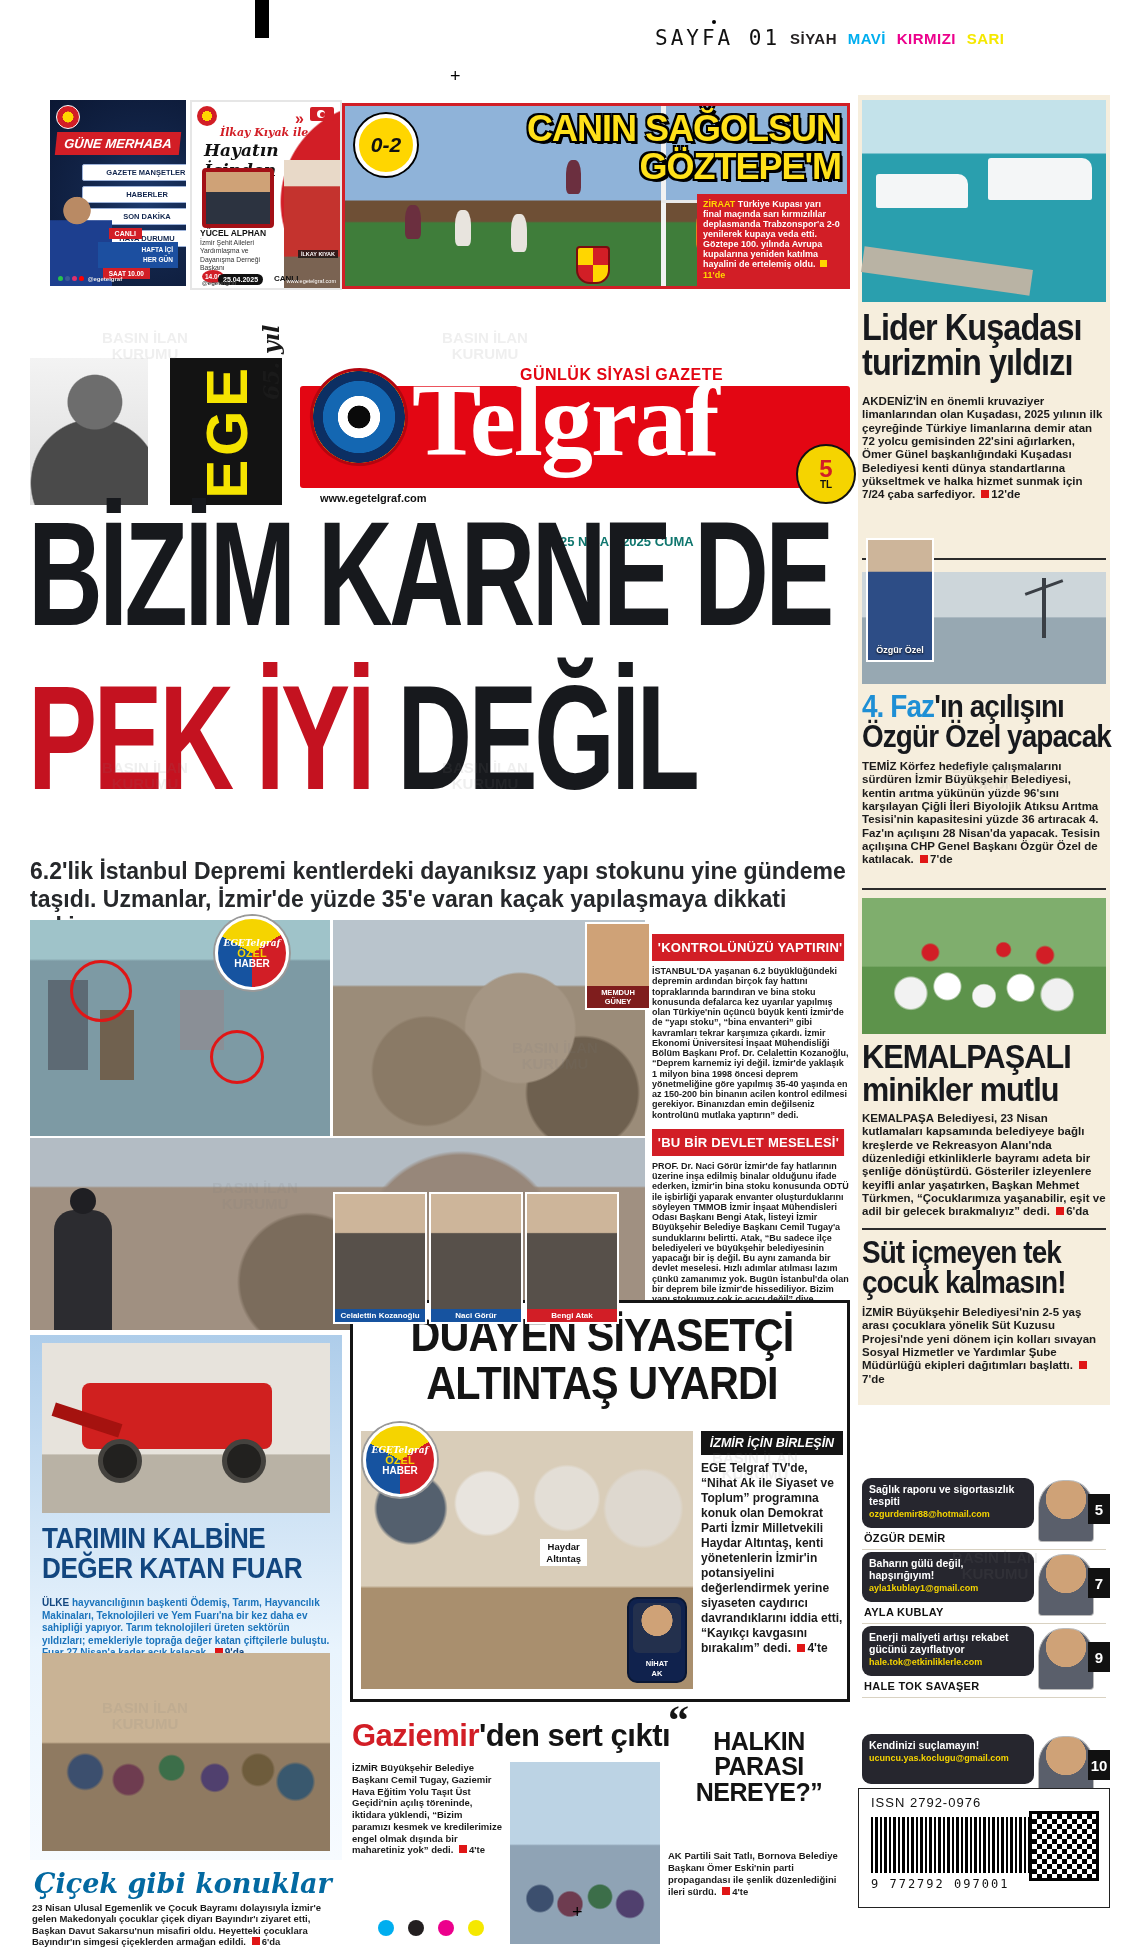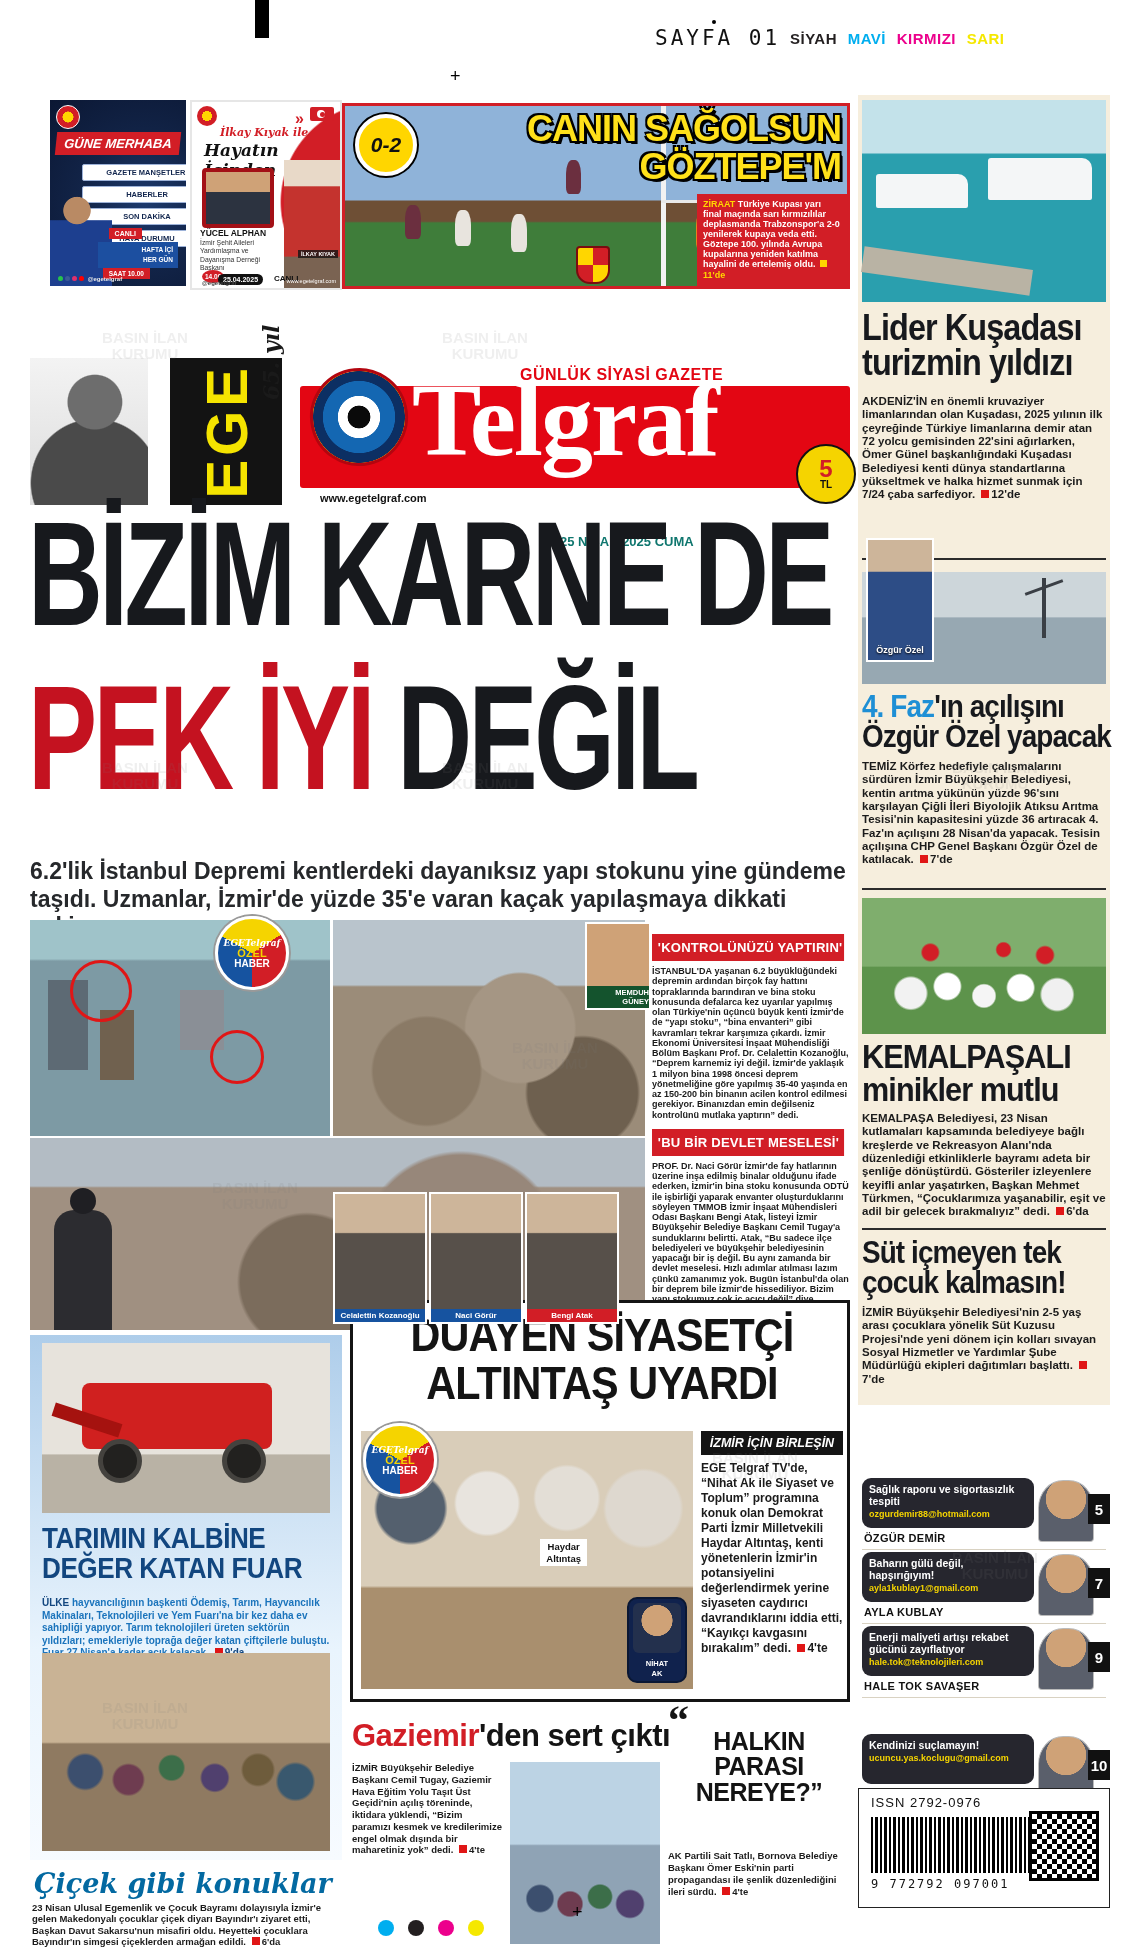--- a/index.html
+++ b/index.html
@@ -135,22 +135,22 @@
       background:linear-gradient(180deg,#2c2c30 0 100%);}
   .onlooker:before{content:"";position:absolute;left:16px;top:-22px;width:26px;height:26px;border-radius:50%;background:#1f1f23;}
   .ozelbadge{width:68px;height:68px;border-radius:50%;background:conic-gradient(from 180deg,#1653a0 0 33%,#f5d400 33% 66%,#d21e26 66% 100%);
       border:3px solid #fff;box-shadow:0 0 0 2px #999;display:flex;flex-direction:column;align-items:center;justify-content:center;
       color:#fff;z-index:5;text-align:center;}
   .ozelbadge .l1{font-family:"DejaVu Serif",serif;font-style:italic;font-size:9px;font-weight:700;}
   .ozelbadge .l2{font-size:11px;font-weight:800;color:#f5d400;line-height:1;}
   .ozelbadge .l3{font-size:10px;font-weight:800;color:#fff;line-height:1;}
   .badge-main{position:absolute;left:215px;top:916px;}
   .reporter{left:585px;top:922px;width:62px;height:84px;z-index:6;background:#cfa277;border:2px solid #fff;}
-  .reporter .bar{position:absolute;left:0;right:0;bottom:0;background:#14532d;color:#fff;font-size:7.5px;
-      font-weight:800;text-align:right;padding:2px 0;line-height:1.2;}
+  .reporter .bar{position:absolute;left:0;right:0;bottom:0;background:#7f1d1d;color:#fff;font-size:7.5px;
+      font-weight:800;text-align:center;padding:2px 0;line-height:1.2;}
   .inset{position:absolute;width:90px;height:128px;border:2px solid #fff;z-index:5;background:
       linear-gradient(180deg,#cdb59a 0 30%, #57504a 31% 100%);}
   .inset .cap{position:absolute;left:0;right:0;bottom:0;background:#1653a0;color:#fff;font-size:8px;
       font-weight:700;text-align:center;padding:2px 0;}
   .inset.red .cap{background:#d21e26;}
   .mtcol{left:652px;top:934px;width:198px;}
   .banner{background:#d21e26;color:#fff;font-weight:800;font-size:13.5px;padding:6px 6px;letter-spacing:.2px;
       white-space:nowrap;transform:scaleX(.97);transform-origin:left;}
   .mbody{font-size:9px;line-height:1.14;color:#1b1b1b;font-weight:600;margin-top:5px;text-align:left;}
   .mbody b{font-weight:800;}
@@ -496,21 +496,21 @@
       <div class="e">ayla1kublay1@gmail.com</div>
     </div>
     <div class="colname">AYLA KUBLAY</div>
     <div class="colface"></div>
     <div class="colnum">7</div>
     <div class="colsep"></div>
   </div>
   <div class="colrow" style="top:1624px;">
     <div class="colbox">
       <div class="t">Enerji maliyeti artışı rekabet gücünü zayıflatıyor</div>
-      <div class="e">hale.tok@teknolojileri.com</div>
+      <div class="e">hale.tok@etkinliklerle.com</div>
     </div>
     <div class="colname">HALE TOK SAVAŞER</div>
     <div class="colface"></div>
     <div class="colnum">9</div>
     <div class="colsep"></div>
   </div>
   <div class="colrow" style="top:1698px;margin-top:34px;">
     <div class="colbox">
       <div class="t">Kendinizi suçlamayın!</div>
       <div class="e">ucuncu.yas.koclugu@gmail.com</div>

